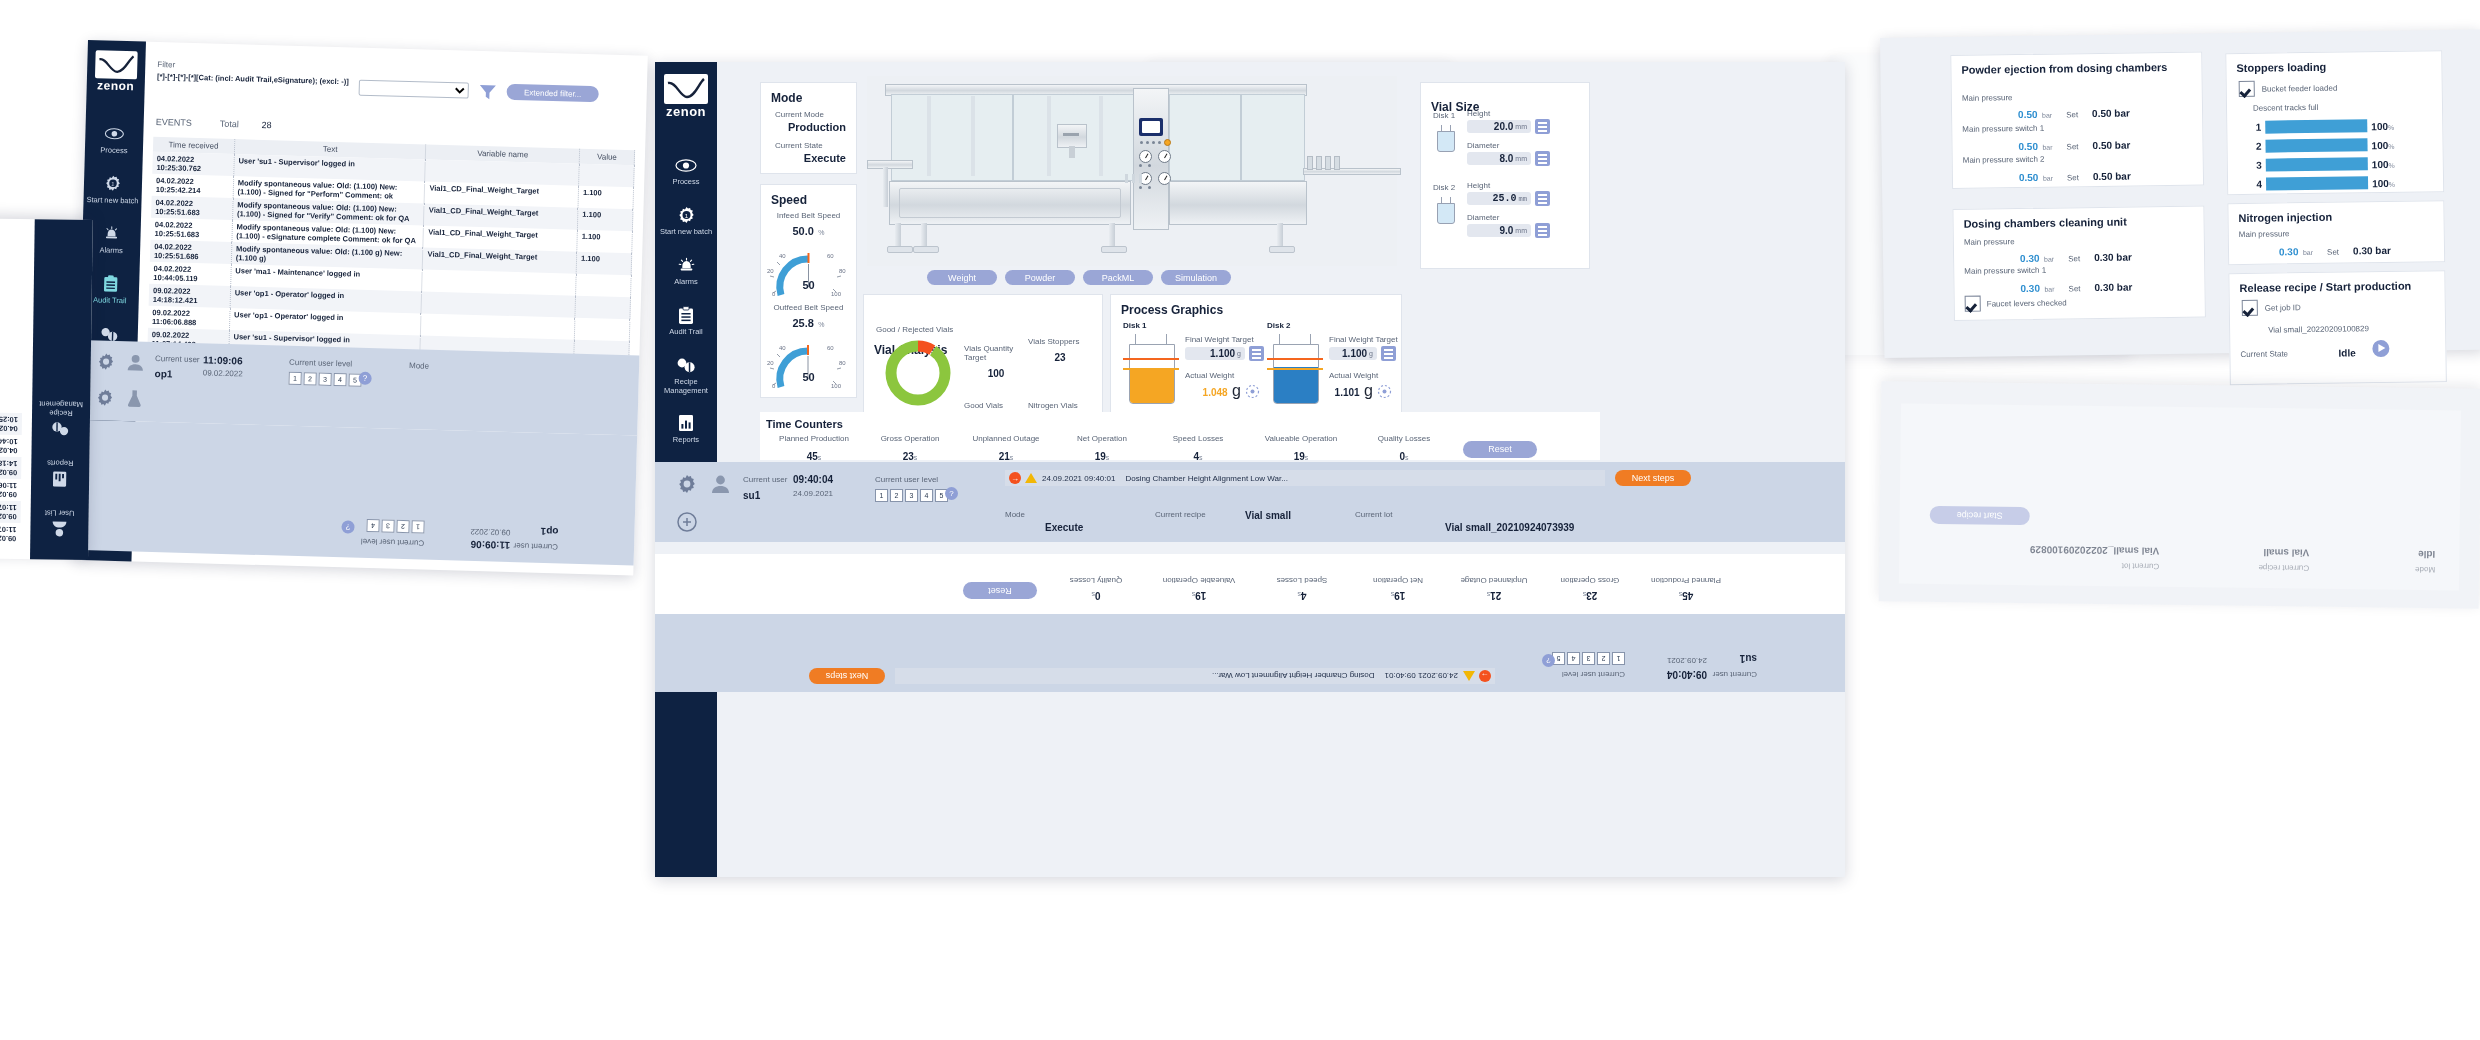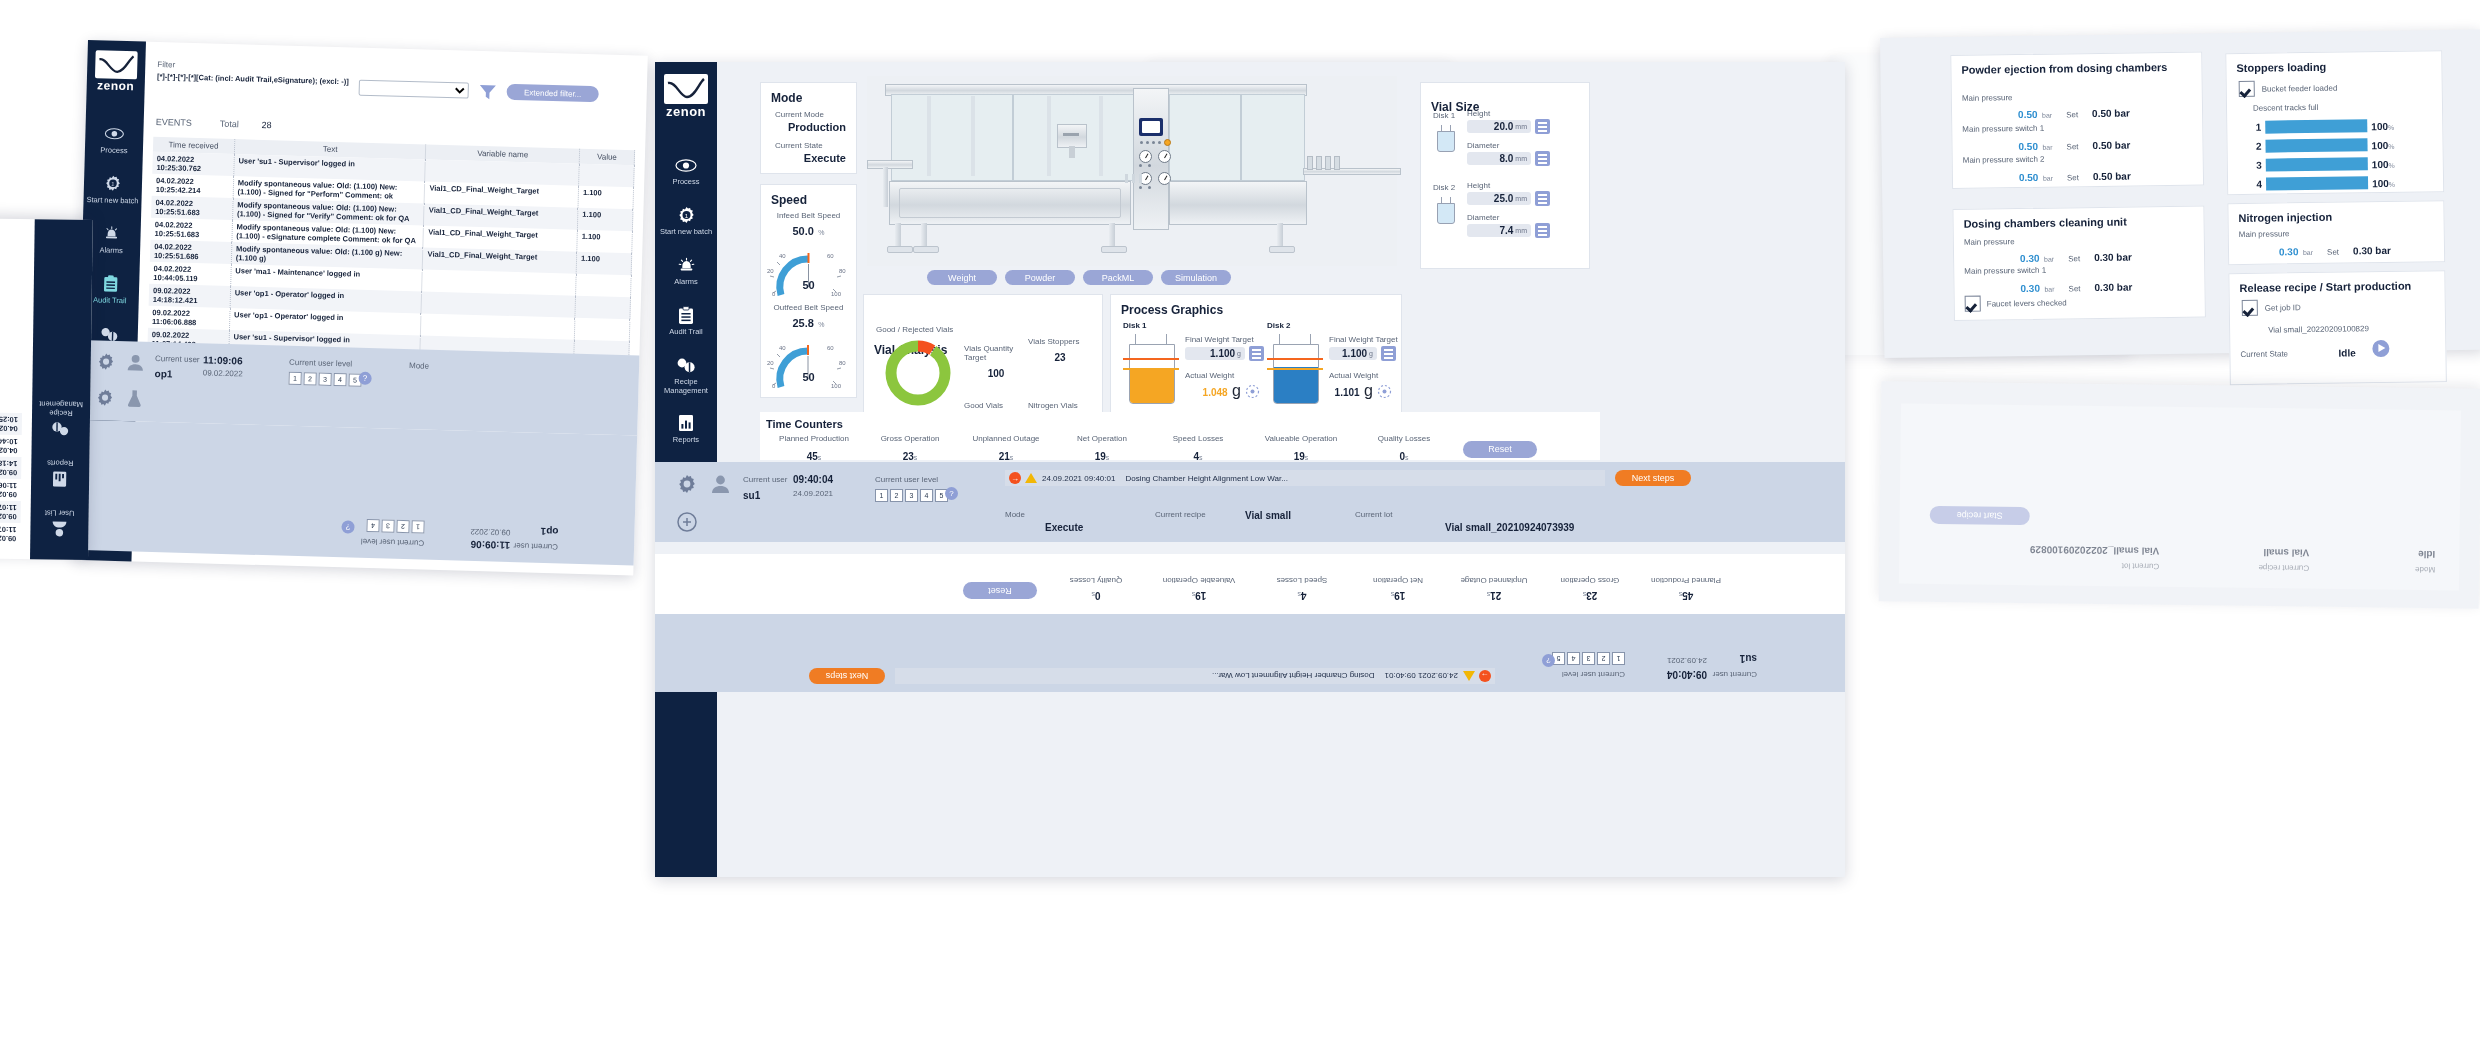--- a/index.html
+++ b/index.html
@@ -624,30 +624,30 @@
         </div>
 
         <div class="lbl" style="position:absolute;left:12px;top:100px;">Disk 2</div>
         <div class="vial" style="position:absolute;left:14px;top:114px;">
           <div class="neck"></div>
             <div class="body"></div>
         </div>
         <div style="position:absolute;left:46px;top:98px;">
           <div class="lbl">Height</div>
           <div style="display:flex;align-items:center;gap:4px;margin-top:1px;">
-            <div class="field" style="width:60px;">
+            <div class="field" style="width:60px;font-family:Liberation Mono, monospace;">
               <span class="n">25.0</span>
               <span class="u">mm</span>
             </div>
             <div class="kbd"></div>
           </div>
           <div class="lbl" style="margin-top:7px;">Diameter</div>
           <div style="display:flex;align-items:center;gap:4px;margin-top:1px;">
             <div class="field" style="width:60px;">
-              <span class="n">7.4</span>
+              <span class="n">9.0</span>
               <span class="u">mm</span>
             </div>
             <div class="kbd"></div>
           </div>
         </div>
       </div>
 
       <div class="card" style="left:105px;top:350px;width:840px;height:48px;border:none;background:#fff;">
         <div class="card-title" style="position:absolute;left:6px;top:6px;font-size:11px;">Time Counters</div>
         <div style="position:absolute;left:6px;top:22px;display:flex;">

